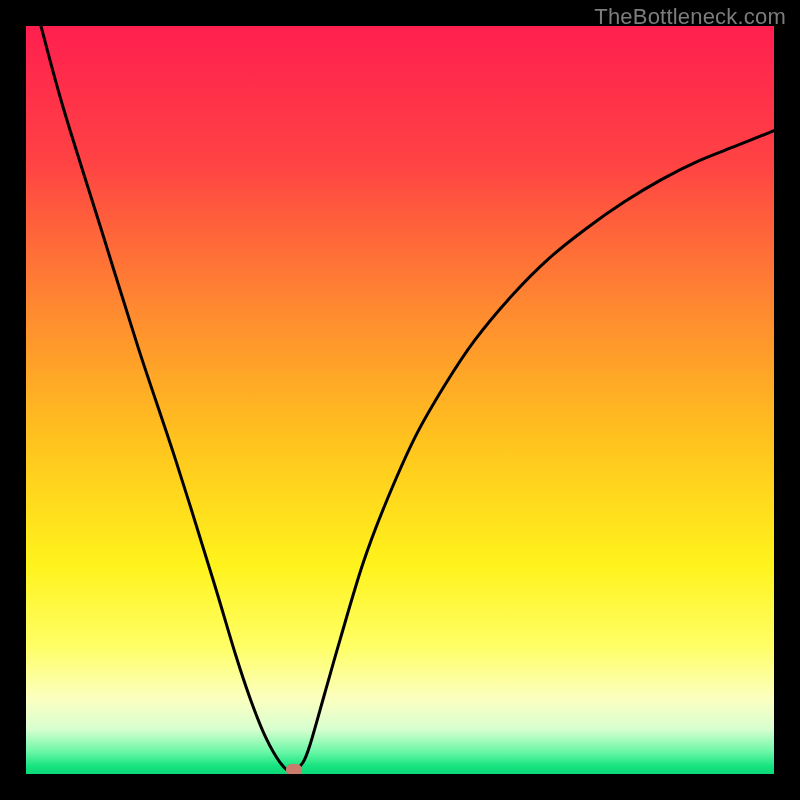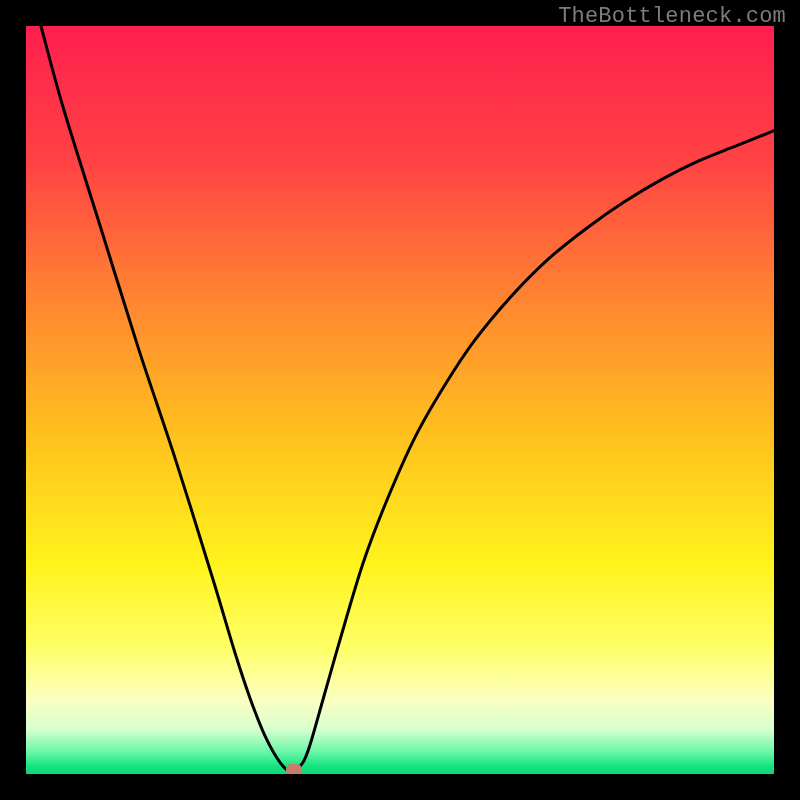--- a/index.html
+++ b/index.html
@@ -29,21 +29,21 @@
     inset: 0;
   }
   .watermark {
     position: absolute;
     top: 4px;
     right: 14px;
     color: #7c7c7c;
     font-size: 22px;
     font-weight: 500;
     letter-spacing: 0.2px;
-    font-family: Liberation Mono, monospace;
+    font-family: Liberation Sans, sans-serif;
   }
   svg.curve {
     position: absolute;
     inset: 0;
     width: 100%;
     height: 100%;
   }
   .marker {
     position: absolute;
     width: 16px;

